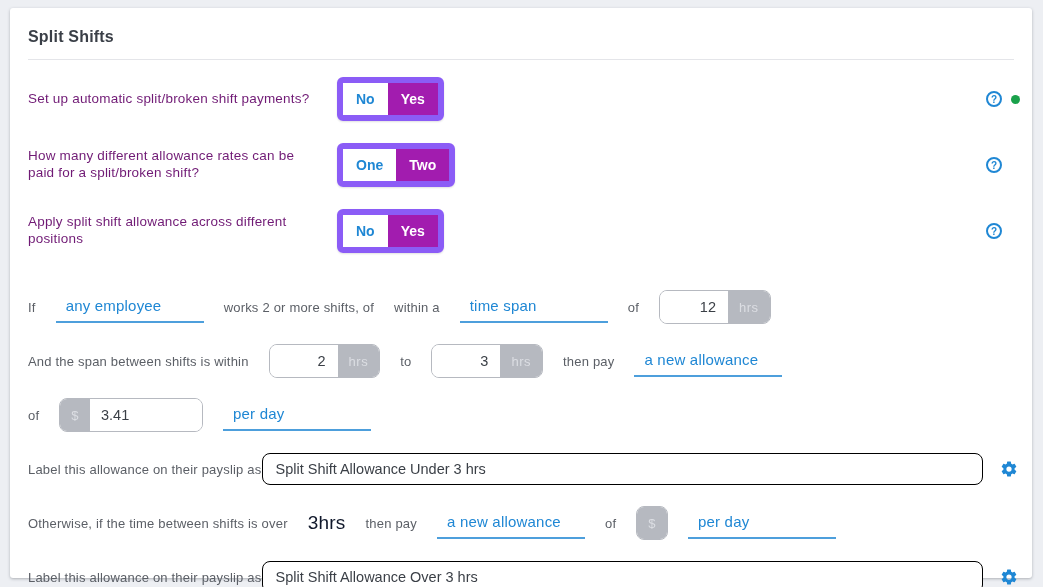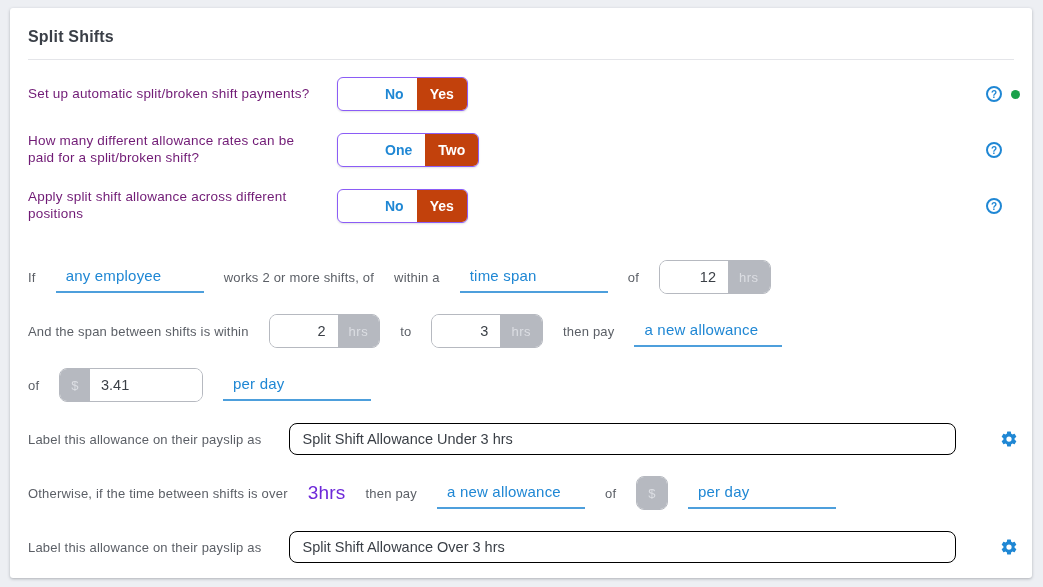--- a/index.html
+++ b/index.html
@@ -37,38 +37,37 @@
   .q-label {
     flex: 0 0 309px;
     font-size: 13.5px;
     line-height: 1.25;
     color: #701a75;
     letter-spacing: .2px;
     padding-right: 14px;
   }
   .toggle {
     display: inline-flex;
-    border: 1px solid #8b5cf6;
+    border: 6px solid #8b5cf6;
     border-radius: 6px;
     overflow: hidden;
     box-shadow: 0 1px 2px rgba(0,0,0,.12);
-    padding-left: 34px;
   }
   .t-opt {
     border: none;
     background: #ffffff;
     color: #1f87d4;
     font-family: "Liberation Sans", sans-serif;
     font-size: 14px;
     font-weight: 700;
     padding: 9px 13px;
     line-height: 1;
     cursor: pointer;
   }
-  .t-opt.selected { background: #c2410c; color: #ffffff; }
+  .t-opt.selected { background: #a21caf; color: #ffffff; }
 
   .row-icons {
     margin-left: auto;
     display: flex;
     align-items: center;
     gap: 9px;
     margin-right: -6px;
   }
   .help-icon {
     width: 16px; height: 16px;
@@ -134,42 +133,42 @@
   .igroup input.num-left  { width: 112px; text-align: left; padding: 0 8px 0 11px; }
   .addon {
     background: #b6b9c0;
     color: #dcdee3;
     display: flex;
     align-items: center;
     padding: 0 11px;
     font-size: 13px;
     letter-spacing: .5px;
   }
-  .big-threshold { font-size: 19px; color: #6d28d9; letter-spacing: .2px; }
+  .big-threshold { font-size: 19px; color: #0f172a; letter-spacing: .2px; }
 
   .label-input {
     flex: 1;
     height: 32px;
     border: 1px solid #000000;
     border-radius: 8px;
     padding: 0 12px;
     font-family: "Liberation Sans", sans-serif;
     font-size: 14.5px;
     color: #3a3f46;
     outline: none;
     margin-right: 16px;
   }
   .gear-icon {
     flex: 0 0 auto;
     width: 18px; height: 18px;
     cursor: pointer;
     margin-right: -4px;
   }
   .gear-icon svg { width: 18px; height: 18px; fill: #1f87d4; display: block; }
-  .payslip-row { gap: 28px; }
+  .payslip-row { gap: 1px; }
 </style>
 </head>
 <body>
 
 <div class="card">
   <div class="card-title">Split Shifts</div>
   <div class="divider"></div>
 
   <div class="q-row">
     <div class="q-label">Set up automatic split/broken shift payments?</div>

